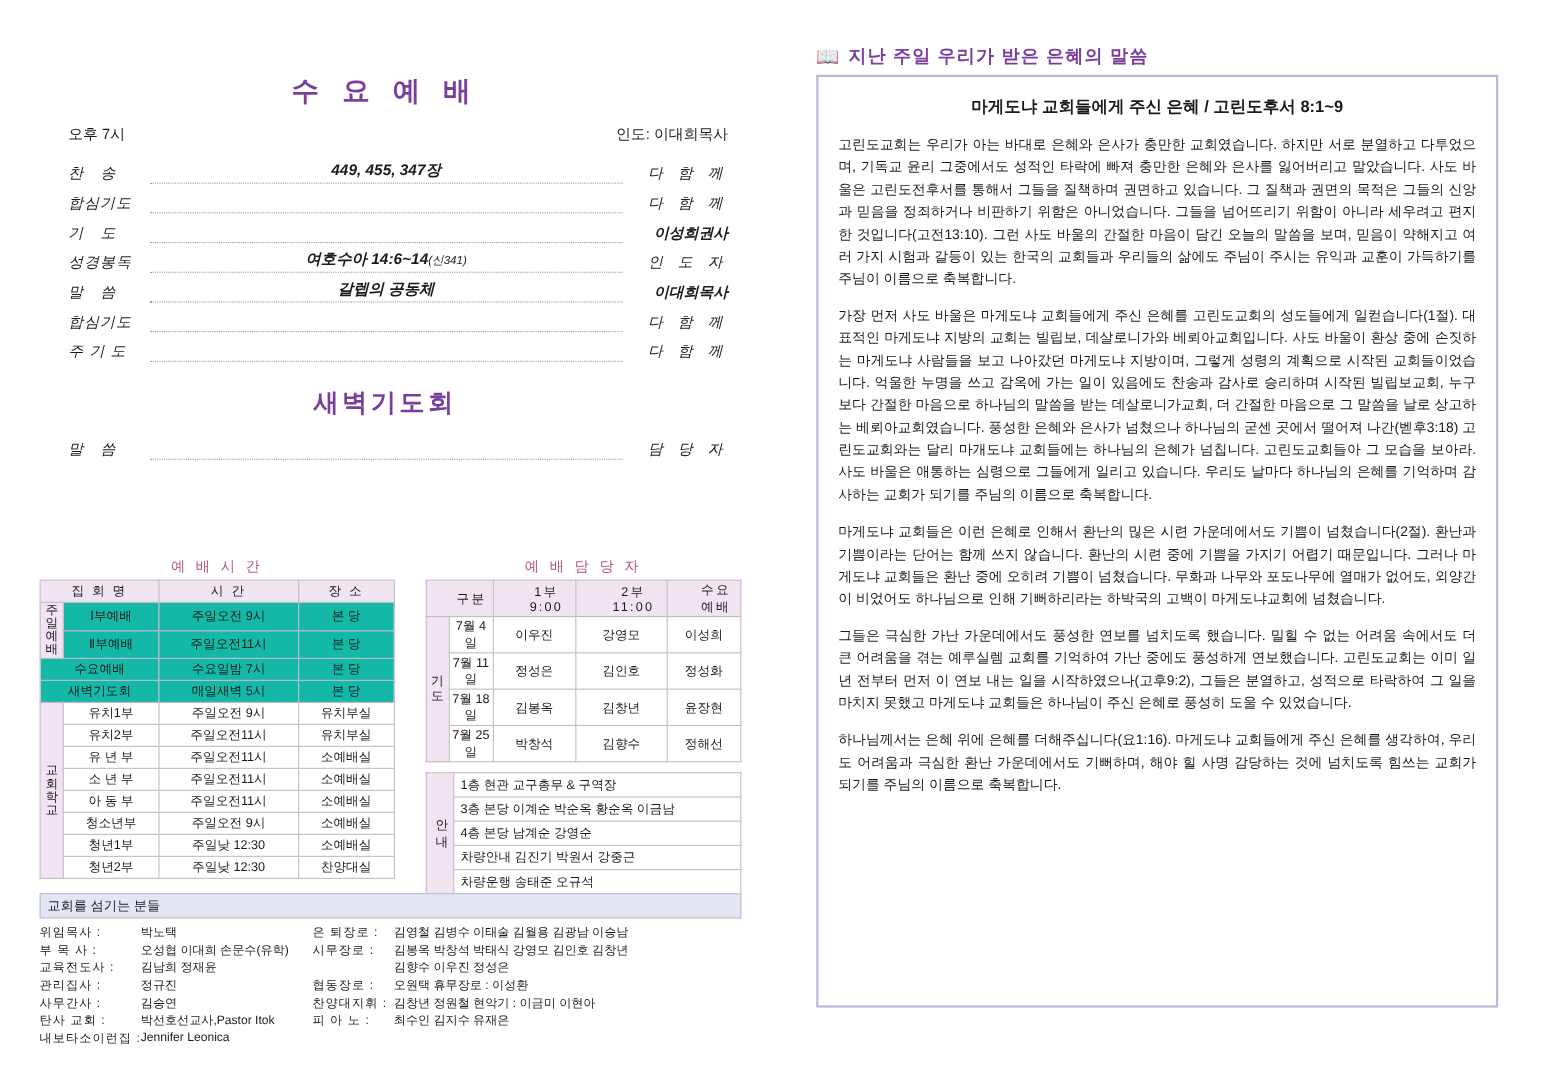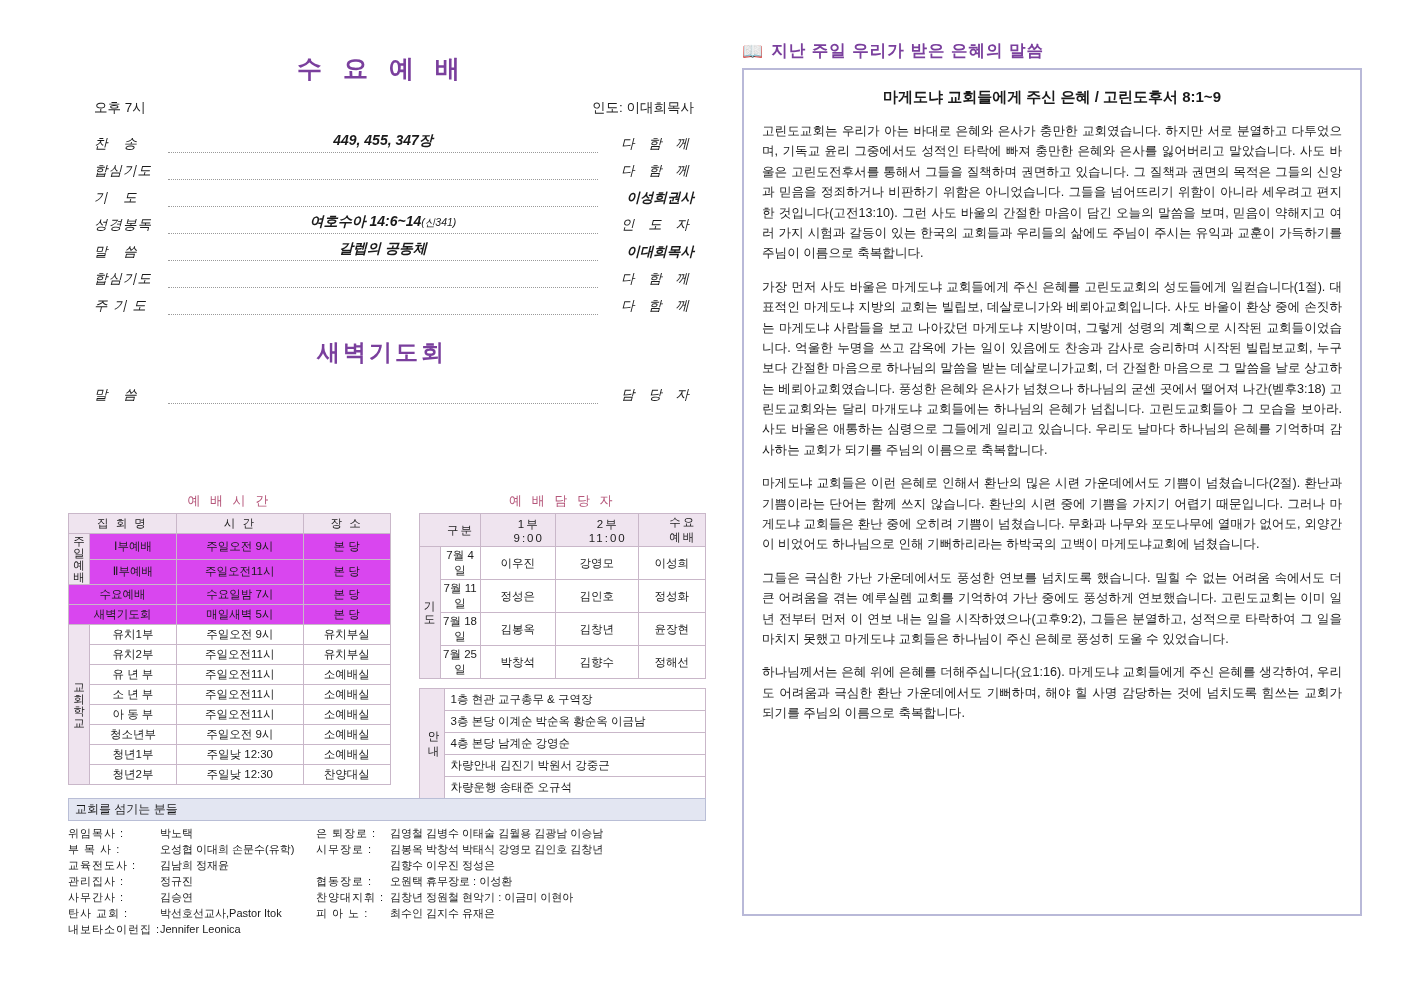--- a/index.html
+++ b/index.html
@@ -7,21 +7,21 @@
     width:1403px;height:992px;
     background:#ffffff;
     font-family:"Liberation Sans", sans-serif;
     color:#1a1a1a;
     position:relative;
     overflow:hidden;
   }
   .page{position:absolute;inset:0;}
 
   
-  .left{position:absolute;left:0;top:0;width:700px;height:701px;margin-left:32px;}
+  .left{position:absolute;left:0;top:14px;width:700px;height:701px;}
 
   .title-wed{
     text-align:center;
     color:#7a3f9d;
     font-size:25px;
     letter-spacing:7px;
     font-weight:bold;
     margin-top:52px;
   }
   .title-dawn{
@@ -71,21 +71,21 @@
     margin-bottom:3px;
   }
   .cols{display:flex;gap:28px;}
   .colL{width:330px;}
   .colR{width:294px;}
 
   table{border-collapse:collapse;width:100%;font-size:11.5px;}
   td,th{border:1px solid #c9b7c9;padding:1px 2px;text-align:center;height:17px;}
   thead th{background:#efe4ef;font-weight:normal;letter-spacing:2px;}
   .vhead{background:#efe4ef;width:16px;letter-spacing:0px;line-height:1.05;}
-  .rowpink{background:#d946ef;}
+  .rowpink{background:#14b8a6;}
 
   .tbl2 td{height:19px;}
   .tbl2 thead th{background:#efe4ef;padding-left:24px;}
   .ann table td{text-align:left;padding-left:6px;}
   .ann{margin-top:9px;}
   .ann td.cell{height:19px;}
   .ann .annv{width:16px;background:#efe4ef;text-align:center;}
 
   
   .servants{position:absolute;left:36px;top:798px;width:638px;}

